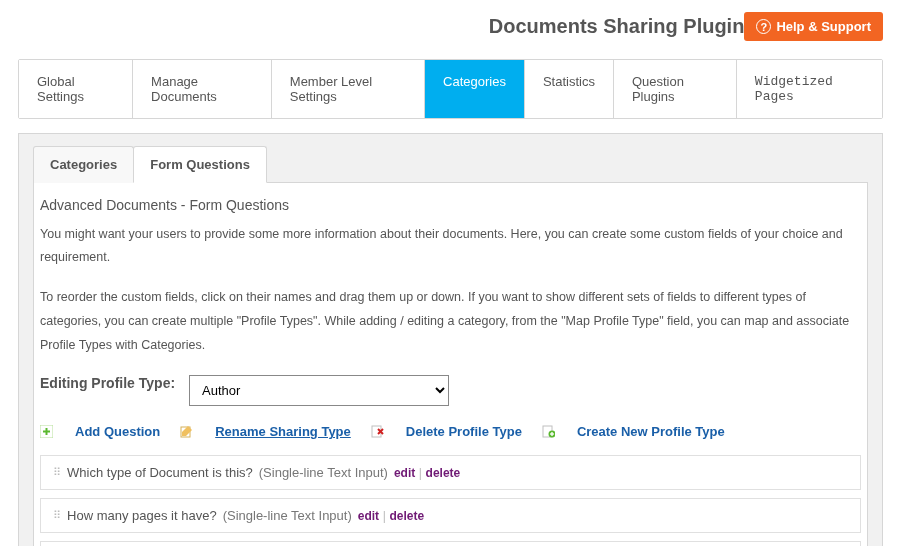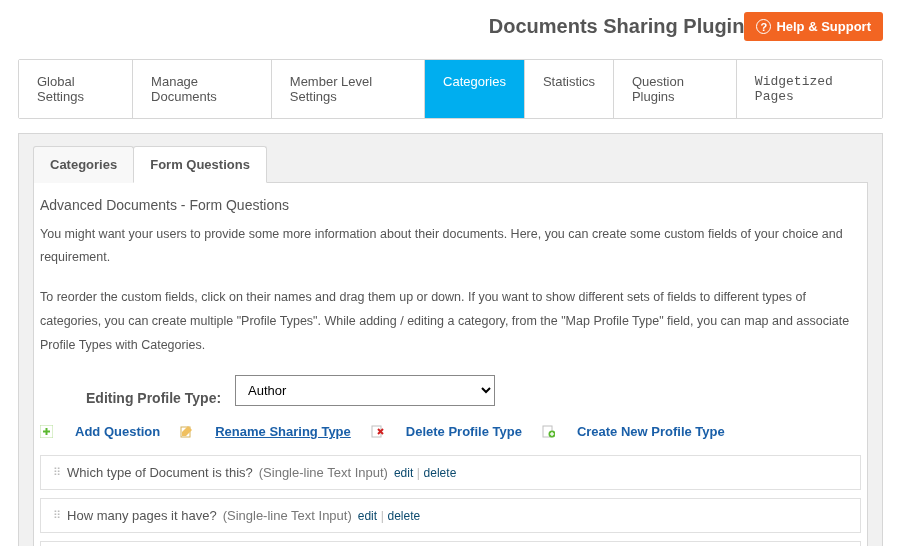--- a/index.html
+++ b/index.html
@@ -112,24 +112,23 @@
     margin-bottom: 18px;
   }
   .desc2 {
     color: #555;
     font-size: 12.5px;
     line-height: 1.9;
     margin-bottom: 18px;
   }
   .profile-row {
     display: flex;
-    align-items: flex-end;
+    align-items: flex-start;
     gap: 14px;
     margin-bottom: 18px;
-    margin-left: 46px;
   }
   .profile-label {
     color: #555;
     font-size: 14px;
     font-weight: bold;
   }
   .profile-select {
     padding: 6px 8px;
     font-size: 13px;
     width: 260px;
@@ -164,23 +163,24 @@
     gap: 6px;
   }
   .drag-icon {
     color: #bbb;
     font-size: 11px;
     cursor: move;
   }
   .field-label { color: #555; }
   .field-type { color: #777; }
   .field-actions a {
-    color: #0c4a6e;
+    color: #701a75;
     font-size: 12px;
     cursor: pointer;
+    font-weight: bold;
   }
   .sep { color: #bbb; font-size: 12px; }
 </style>
 </head>
 <body>
 
 <div class="topbar">
   <div class="page-title">Documents Sharing Plugin</div>
   <button class="help-btn">
     <span class="help-icon">?</span>

